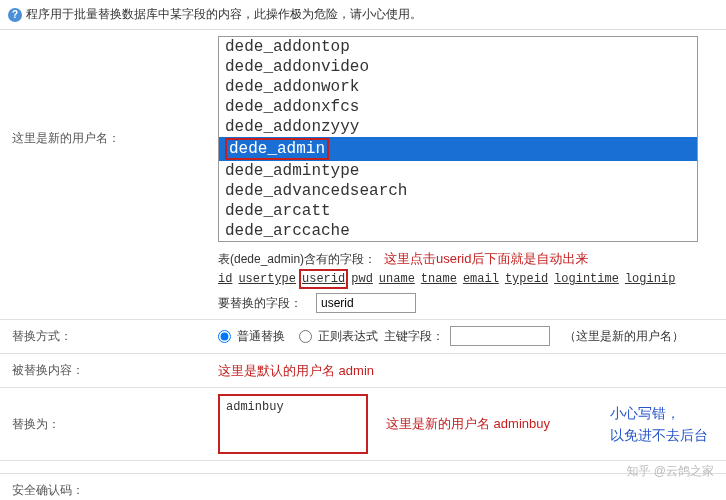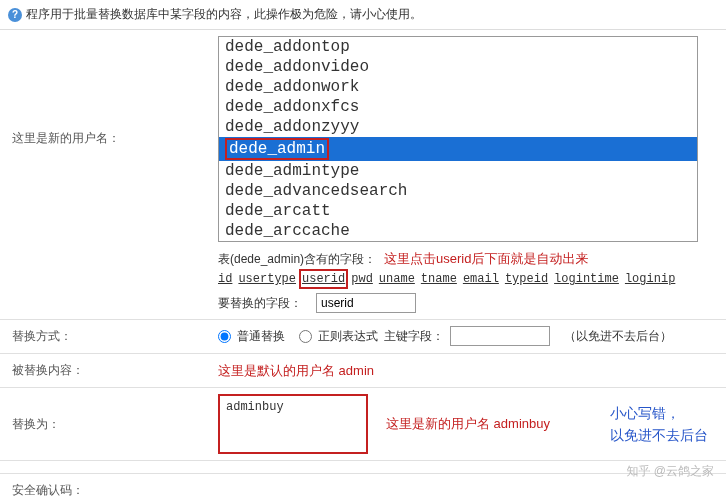--- a/index.html
+++ b/index.html
@@ -67,21 +67,21 @@
   <div class="row">
     <div class="label-col label-mid">替换方式：</div>
     <div class="content-col">
       <div class="radio-row">
         <input type="radio" checked="" style="">
         <span>普通替换</span>
         <input type="radio" style="margin-left: 8px;">
         <span>正则表达式</span>
         <span style="">主键字段：</span>
         <input type="text" style="width: 100px;">
-        <span style="margin-left:8px;">（以免进不去后台）</span>
+        <span style="margin-left:8px;">（这里是新的用户名）</span>
       </div>
     </div>
   </div>
 
   <div class="row">
     <div class="label-col label-mid">被替换内容：</div>
     <div class="content-col" style="display:flex;align-items:center;gap:18px;">
       <span class="ann-red">这里是默认的用户名 admin</span>
     </div>
   </div>

